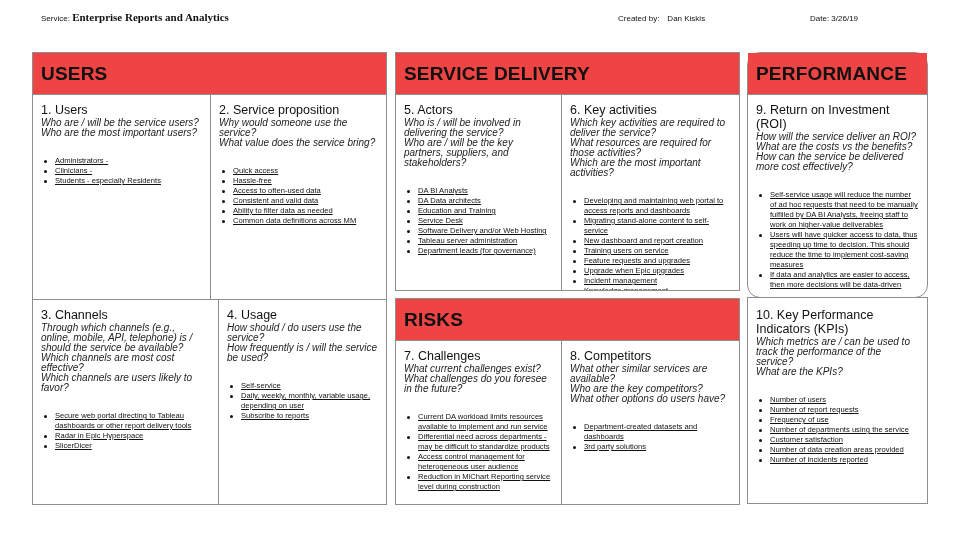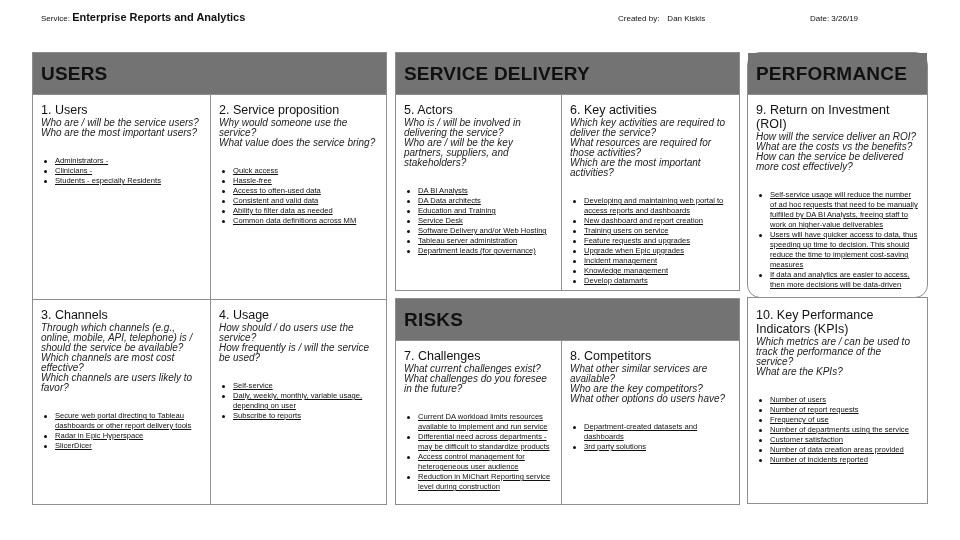--- a/index.html
+++ b/index.html
@@ -1,43 +1,43 @@
 <!DOCTYPE html>
 <html><head>
 <meta charset="utf-8">
 <style>
   * { box-sizing: border-box; margin: 0; padding: 0; }
   html, body { width: 960px; height: 540px; background: #ffffff; overflow: hidden; }
   body { font-family: "Liberation Sans", sans-serif; color: #111; position: relative; }
 
   .topbar { position: absolute; top: 11px; left: 0; width: 960px; height: 16px; font-size: 8px; }
   .topbar .service { position: absolute; left: 41px; top: 0; }
-  .topbar .service b { font-size: 11px; font-weight: bold; }
+  .topbar .service b { font-size: 11px; font-weight: bold; font-family: Liberation Serif, serif; }
   .topbar .created { position: absolute; left: 618px; top: 3px; }
   .topbar .created .v { margin-left: 8px; }
   .topbar .date { position: absolute; left: 810px; top: 3px; }
 
   .panel { position: absolute; border: 1px solid #8e8e8e; background: #fff; }
-  .panel-head { background: #737373; border-bottom: 1px solid #8e8e8e; height: 42px;
+  .panel-head { background: #ef4444; border-bottom: 1px solid #8e8e8e; height: 42px;
     font-size: 19px; font-weight: bold; padding: 10px 0 0 8px; letter-spacing: 0.2px; }
   .cell { flex: 1; padding: 8px 8px 4px 8px; overflow: hidden; }
   .cell + .cell { border-left: 1px solid #8e8e8e; }
   .row-split { border-top: 1px solid #8e8e8e; }
 
   .cell-title { font-size: 12.5px; line-height: 14px; margin-bottom: 1px; }
   .q { font-size: 10px; font-style: italic; line-height: 10px; color: #222; }
   ul.items { list-style: none; margin-top: 18px; text-decoration: underline; }
   ul.items li { font-size: 7.6px; line-height: 10px; position: relative; padding-left: 14px; }
   ul.items li::before { content: ""; position: absolute; left: 3px; top: 3.5px;
     width: 3px; height: 3px; border-radius: 50%; background: #111; }
 
   
   #users { left: 32px; top: 52px; width: 355px; height: 453px; }
   #users .top-row { position: absolute; top: 42px; left: 0; right: 0; height: 204px; display: flex; justify-content: space-between; }
-  #users .bot-row { position: absolute; top: 246px; left: 0; right: 0; bottom: 0; display: flex; }
+  #users .bot-row { position: absolute; top: 246px; left: 0; right: 0; bottom: 0; display: flex; gap: 8px; }
   #users .cell { flex: none; width: 177px; }
   #users .cell + .cell { flex: 1; width: auto; }
 
   
   #delivery { left: 395px; top: 52px; width: 345px; height: 239px; }
   #delivery .row { position: absolute; top: 42px; left: 0; right: 0; bottom: 0; display: flex; }
   #delivery .cell { flex: none; width: 165px; }
   #delivery .cell + .cell { flex: 1; width: auto; }
 
   
@@ -139,20 +139,21 @@
           <li>Department leads (for governance)</li>
         </ul>
       </div>
     <div class="cell">
         <div class="cell-title">6. Key activities</div>
         <div class="q">Which key activities are required to deliver the service?</div>
         <div class="q">What resources are required for those activities?</div>
         <div class="q">Which are the most important activities?</div>
         <ul class="items">
           <li>Developing and maintaining web portal to access reports and dashboards</li>
+          <li>Migrating stand-alone content to self-service</li>
           <li>New dashboard and report creation</li>
           <li>Training users on service</li>
           <li>Feature requests and upgrades</li>
           <li>Upgrade when Epic upgrades</li>
           <li>Incident management</li>
           <li>Knowledge management</li>
           <li>Develop datamarts</li>
         </ul>
       </div>
   </div>

